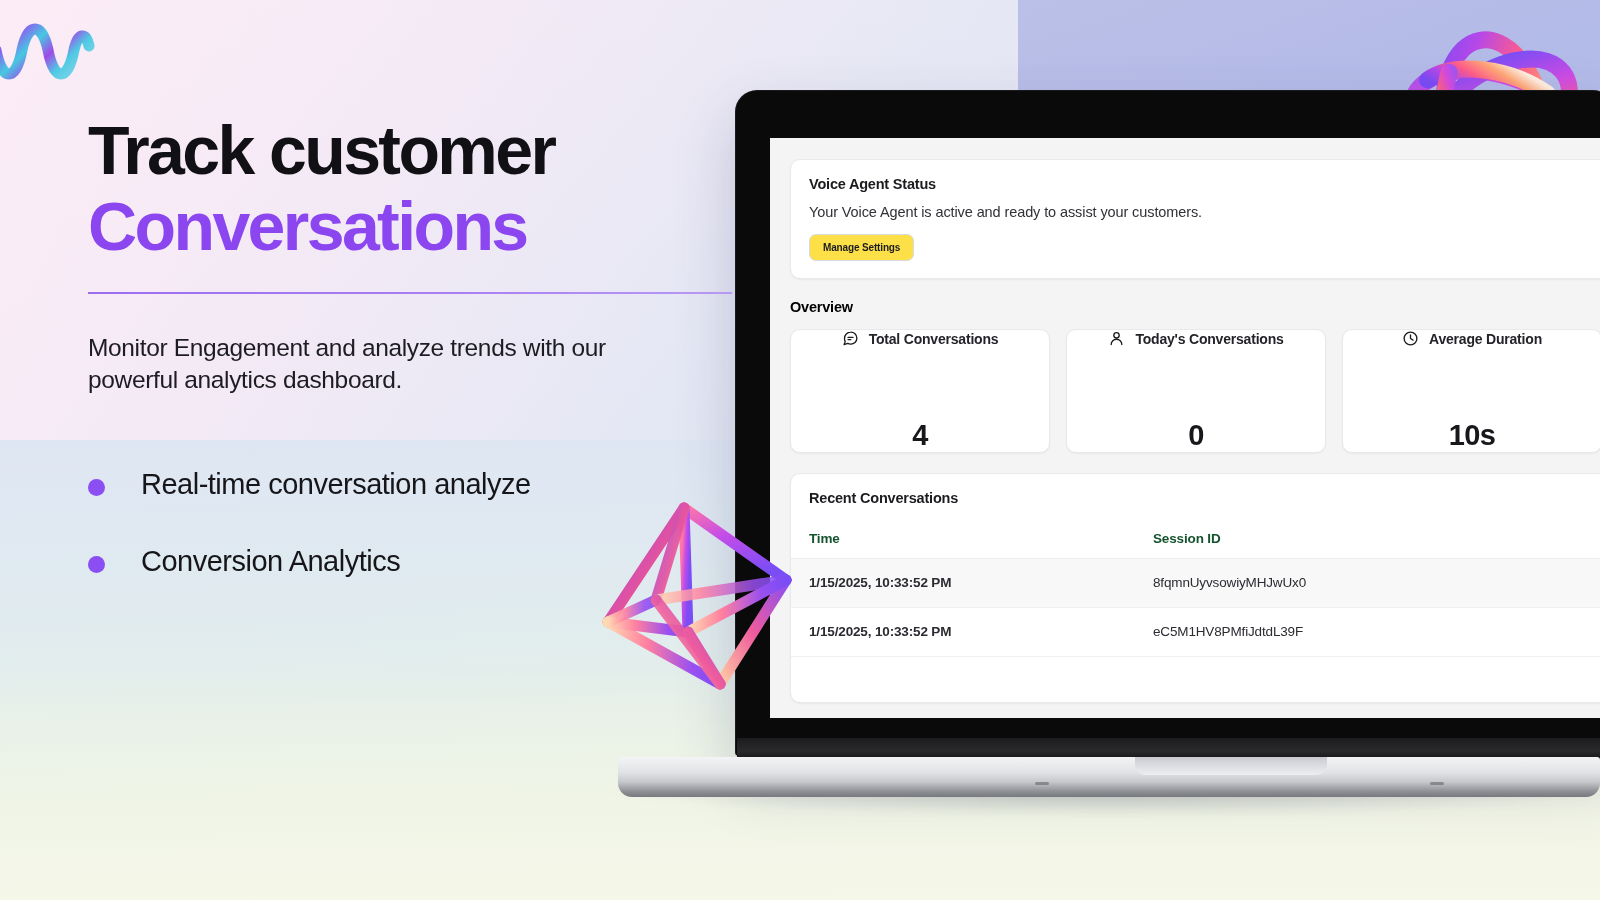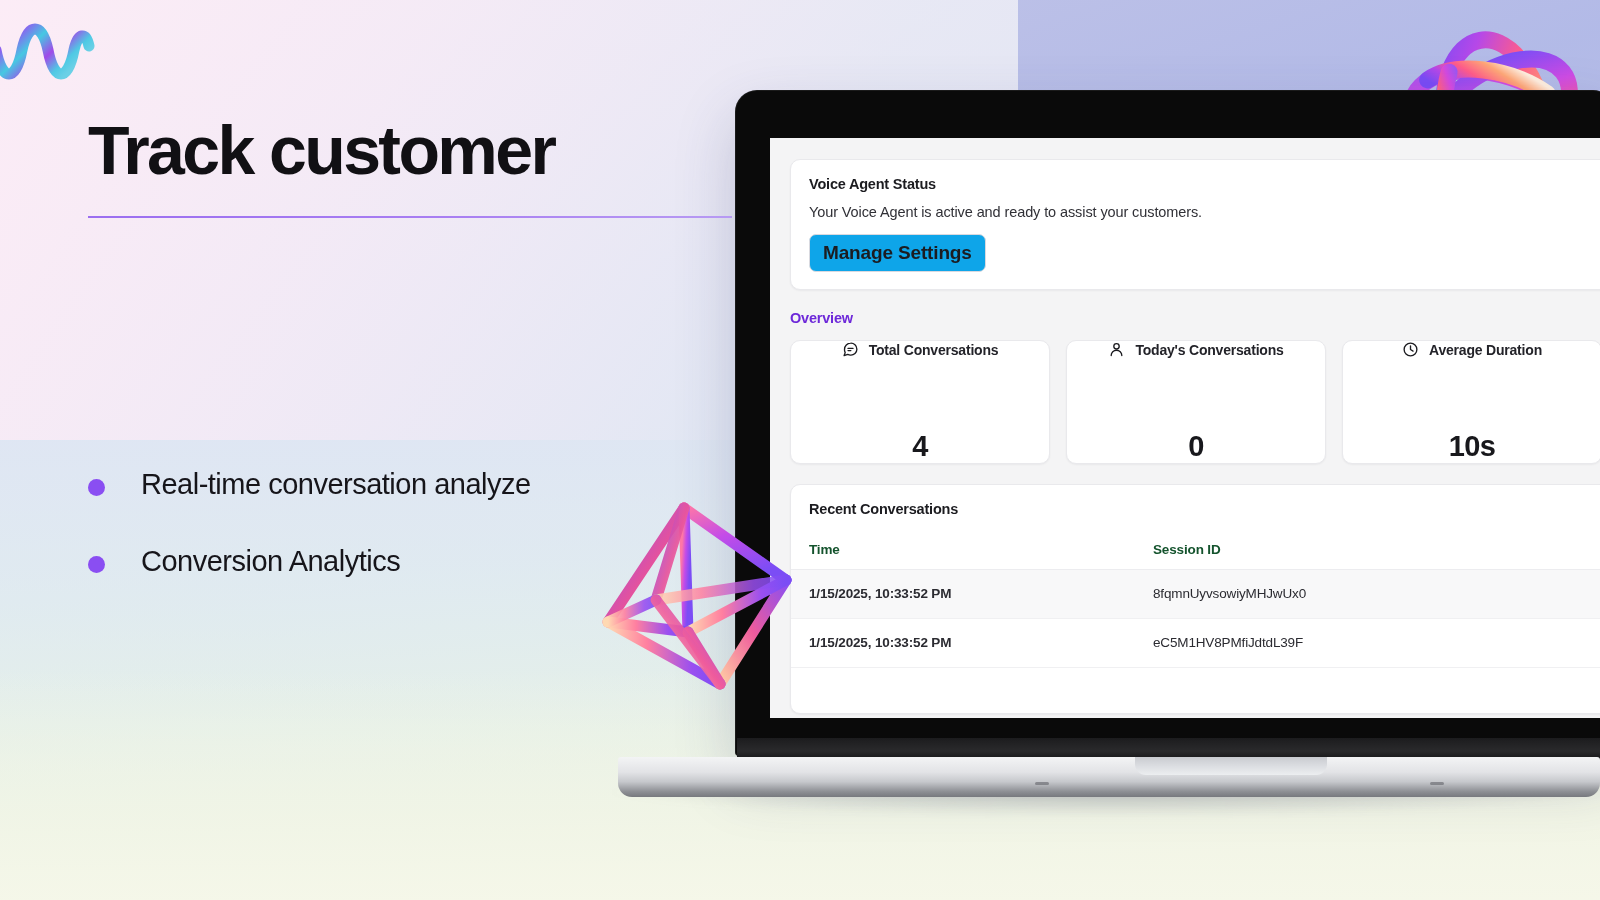--- a/index.html
+++ b/index.html
@@ -187,32 +187,32 @@
   }
   #status-card-title {
     font-size: 14.5px; font-weight: 700; color: #1c1c20; letter-spacing: -.2px;
   }
   #status-card-desc {
     margin-top: 12px; font-size: 14.5px; color: #303036; letter-spacing: -.1px;
   }
   #manage-settings-btn {
     margin-top: 14px;
     display: inline-block;
-    font-size: 19px; font-weight: 600; color: #1c1c20;
-    background: #0ea5e9;
+    font-size: 10px; font-weight: 600; color: #1c1c20;
+    background: #fde047;
     border: 1px solid #d9d9df;
     border-radius: 7px;
     padding: 7px 13px;
     cursor: pointer;
     letter-spacing: -.15px;
   }
 
   #overview-label {
     margin: 20px 0 5px 20px;
-    font-size: 14.5px; font-weight: 700; color: #6d28d9; letter-spacing: -.2px;
+    font-size: 14.5px; font-weight: 700; color: #000000; letter-spacing: -.2px;
   }
   #stat-row {
     display: flex; gap: 16px;
     margin: 14px 0 0 20px;
   }
   .stat-card {
     width: 260px; height: 124px;
     display: flex; flex-direction: column; align-items: center; justify-content: space-between;
     flex: 0 0 260px;
   }
@@ -422,21 +422,23 @@
 
     <path d="M92 24 L64 116" stroke="url(#og4)" opacity=".92"></path>
     <path d="M64 116 L194 96" stroke="url(#og3)" opacity=".85"></path>
     <path d="M64 116 L16 138" stroke="url(#og3)" opacity=".9"></path>
     <path d="M64 116 L128 200" stroke="url(#og2)" opacity=".9"></path>
   </g>
 </svg>
 
 <div id="hero">
   <div class="headline">Track customer</div>
+  <div class="headline accent">Conversations</div>
   <div id="hero-divider"></div>
+  <div id="hero-sub">Monitor Engagement and analyze trends with our powerful analytics dashboard.</div>
 </div>
 
 <div id="features">
   <div class="feature">
     <span class="feature-dot"></span>
     <span class="feature-label">Real-time conversation analyze</span>
   </div>
   <div class="feature">
     <span class="feature-dot"></span>
     <span class="feature-label">Conversion Analytics</span>

